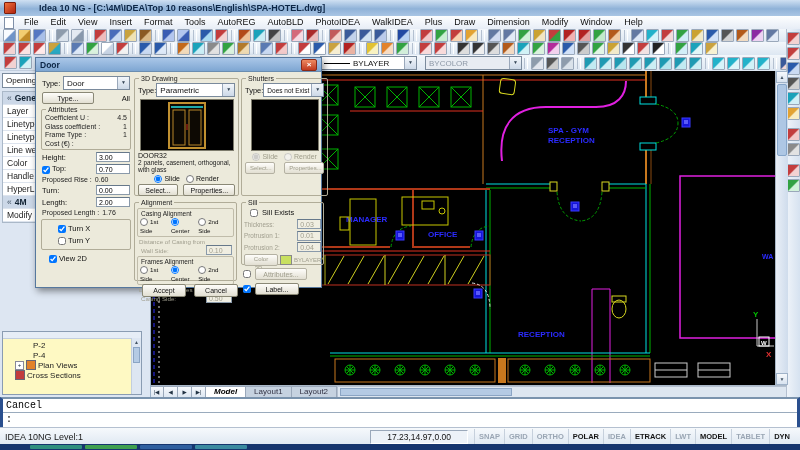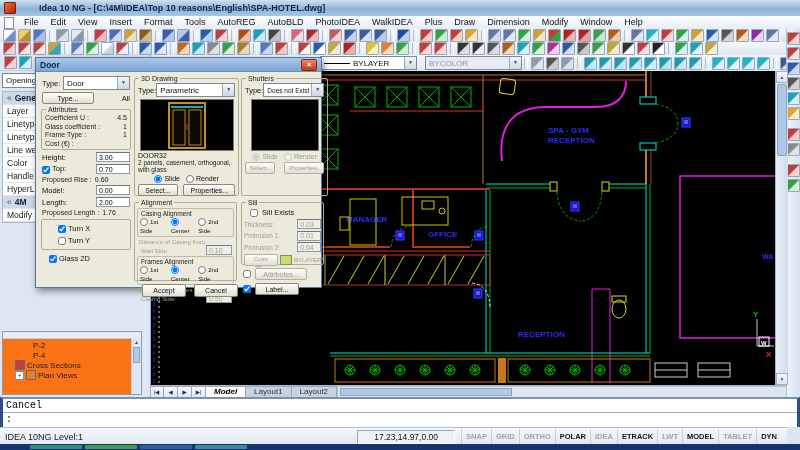--- a/index.html
+++ b/index.html
@@ -39,21 +39,21 @@
   
   .palette{position:absolute;left:0;top:55px;width:150px;bottom:53px;background:#dde6f2;
     border-right:1px solid #9ab0c8;z-index:2;}
   .pal-tools{height:15px;display:flex;align-items:center;padding:0 3px;border-bottom:1px solid #c2cede;}
   .pal-combo{margin:2px;width:142px;height:13px;}
   .pgrid{margin:1px 2px;border:1px solid #aab8c8;background:#fff;}
   .prow{height:12px;line-height:12px;border-bottom:1px solid #dde4ee;padding-left:4px;font-size:8.5px;
     display:flex;align-items:center;color:#222;}
   .prow.phead{background:#ccd8e8;font-weight:bold;color:#123;}
   .chev{margin-right:3px;color:#456;font-weight:normal;}
-  .treePanel{position:absolute;left:2px;right:8px;bottom:2px;height:62px;border:1px solid #8a9cb2;background:#f97316;}
+  .treePanel{position:absolute;left:2px;right:8px;bottom:2px;height:62px;border:1px solid #8a9cb2;background:#fef9c3;}
   .tree-hscroll{height:6px;background:#e6edf6;border-bottom:1px solid #c2cede;}
   .tree{padding-top:1px;}
   .titem{display:flex;align-items:center;height:10px;font-size:8px;color:#222;white-space:nowrap;}
   .texp{width:7px;height:7px;flex:0 0 auto;border:1px solid #889;background:#fff;font-size:6px;line-height:6px;
     text-align:center;margin-right:2px;color:#234;}
   .tico{width:8px;height:8px;flex:0 0 auto;border:1px solid #667;margin-right:2px;}
   .tlabel{overflow:hidden;}
   .tree-vscroll{position:absolute;right:0;top:6px;bottom:0;width:9px;background:#dde6f2;border-left:1px solid #c2cede;
     font-size:5px;color:#456;text-align:center;line-height:8px;}
   .tvthumb{margin:1px;height:14px;background:#b4cae4;border:1px solid #8aa4c4;}
@@ -72,21 +72,21 @@
   .tab{padding:0 8px;font-size:8px;line-height:10px;color:#334;background:#c6d2e0;border:1px solid #9aa8ba;border-left:none;}
   .tab.active{background:#fff;color:#000;font-weight:bold;font-style:italic;}
   .htrack{flex:1;position:relative;background:#dde6f0;border:1px solid #b4c0d0;}
   .hthumb{position:absolute;left:2px;top:1px;bottom:1px;width:170px;background:#b4cae4;border:1px solid #8aa4c4;}
   
   .cmd{position:absolute;left:0;right:0;top:397px;height:30px;background:#fff;box-sizing:border-box;
     border-top:2px solid #7a93ad;border-left:3px solid #2a4f8e;border-right:3px solid #2a4f8e;
     font-family:"Liberation Mono",monospace;font-size:10px;color:#000;}
   .cmd1{height:14px;border-bottom:1px solid #9aabbd;padding:1px 3px;box-sizing:border-box;}
   .cmd2{height:14px;padding:1px 3px;box-sizing:border-box;}
-  .statusbar{position:absolute;left:0;right:13px;top:427px;height:17px;display:flex;align-items:center;
+  .statusbar{position:absolute;left:0;right:0;top:427px;height:17px;display:flex;align-items:center;
     background:linear-gradient(#f6f9fc,#dfe8f2);border-top:1px solid #b4c0d0;}
   .sapp{padding-left:5px;font-size:9px;color:#1a1a1a;flex:0 0 auto;}
   .coords{margin-left:auto;width:96px;height:12px;line-height:12px;text-align:center;font-size:8.5px;
     background:#edf2f8;border:1px solid;border-color:#9aa8ba #fff #fff #9aa8ba;flex:0 0 auto;}
   .stoggles{display:flex;margin:0 6px 0 6px;flex:0 0 auto;}
   .stog{padding:0 4px;border-left:1px solid #c6d0dc;font-size:7.5px;font-weight:bold;color:#9aa6b4;line-height:15px;}
   .stog.on{color:#141414;}
   .taskbar{position:absolute;left:0;right:0;bottom:0;height:6px;background:#16356e;display:flex;gap:3px;padding-left:30px;}
   .tseg{width:52px;height:4px;margin-top:1px;border-radius:1px;}
   
@@ -527,27 +527,27 @@
     <div class="treePanel">
       <div class="tree-hscroll"></div>
       <div class="tree">
           <div class="titem" style="padding-left: 30px;">
             <span class="tlabel">P-2</span>
           </div>
           <div class="titem" style="padding-left: 30px;">
             <span class="tlabel">P-4</span>
           </div>
           <div class="titem" style="padding-left: 12px;">
-            <span class="tico" style="background: rgb(194, 61, 61);"></span>
-            <span class="tlabel">Cross Sections</span>
-          </div>
-          <div class="titem" style="padding-left: 12px;">
             <span class="texp">+</span>
             <span class="tico" style="background: rgb(226, 130, 42);"></span>
             <span class="tlabel">Plan Views</span>
+          </div>
+          <div class="titem" style="padding-left: 12px;">
+            <span class="tico" style="background: rgb(194, 61, 61);"></span>
+            <span class="tlabel">Cross Sections</span>
           </div>
         </div>
       <div class="tree-vscroll">▲<div class="tvthumb"></div></div>
     </div>
   </div>
 
   <div class="tabstrip">
     <span style="display:contents"><span class="tnav">|◀</span><span class="tnav">◀</span><span class="tnav">▶</span><span class="tnav">▶|</span></span>
     <span style="display:contents"><span class="tab active">Model</span><span class="tab">Layout1</span><span class="tab">Layout2</span></span>
     <span class="htrack">
@@ -628,36 +628,36 @@
         </div>
         <div class="frow">
           <span><input type="checkbox" checked="" style=""><label>Top:</label></span>
           <input class="tin" value="0.70" style="">
         </div>
         <div class="notelbl">
           <span>Proposed Rise :</span>
           <span>0.60</span>
         </div>
         <div class="frow">
-          <label>Model:</label>
+          <label>Turn:</label>
           <input class="tin" value="0.00" style="">
         </div>
         <div class="frow">
           <label>Length:</label>
           <input class="tin" value="2.00" style="">
         </div>
         <div class="notelbl">
           <span>Proposed Length :</span>
           <span>1.76</span>
         </div>
         <fieldset class="grp" style="position:static;margin:3px 0 2px 0;width:90px;padding:3px 2px">
           <div style="margin:1px 0 3px 14px"><input type="checkbox" checked="" style=""><label>Turn X</label></div>
           <div style="margin:0 0 1px 14px"><input type="checkbox" style=""><label>Turn Y</label></div>
         </fieldset>
-        <div style="margin:4px 0 0 8px"><input type="checkbox" checked="" style=""><label>Glass 2D</label></div>
+        <div style="margin:4px 0 0 8px"><input type="checkbox" checked="" style=""><label>View 2D</label></div>
       </div>
 
       <fieldset class="grp g3d">
         <legend>3D Drawing</legend>
         <div class="frow" style="margin:0 1px">
           <label>Type:</label>
           <span class="combo" style="width:74px">
             <span class="ctext">Parametric</span>
             <span class="carrow">▼</span>
           </span>

